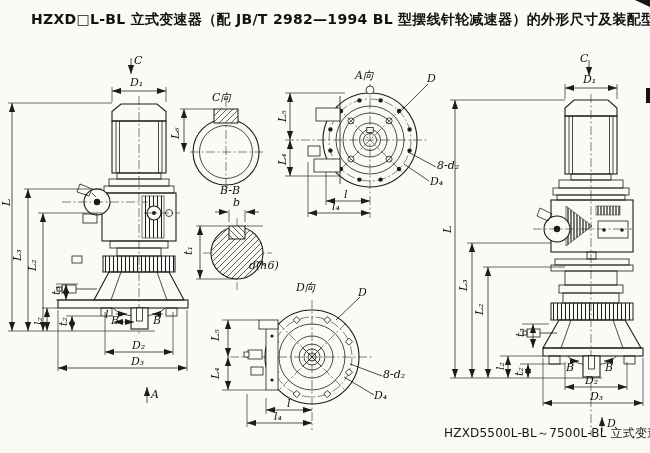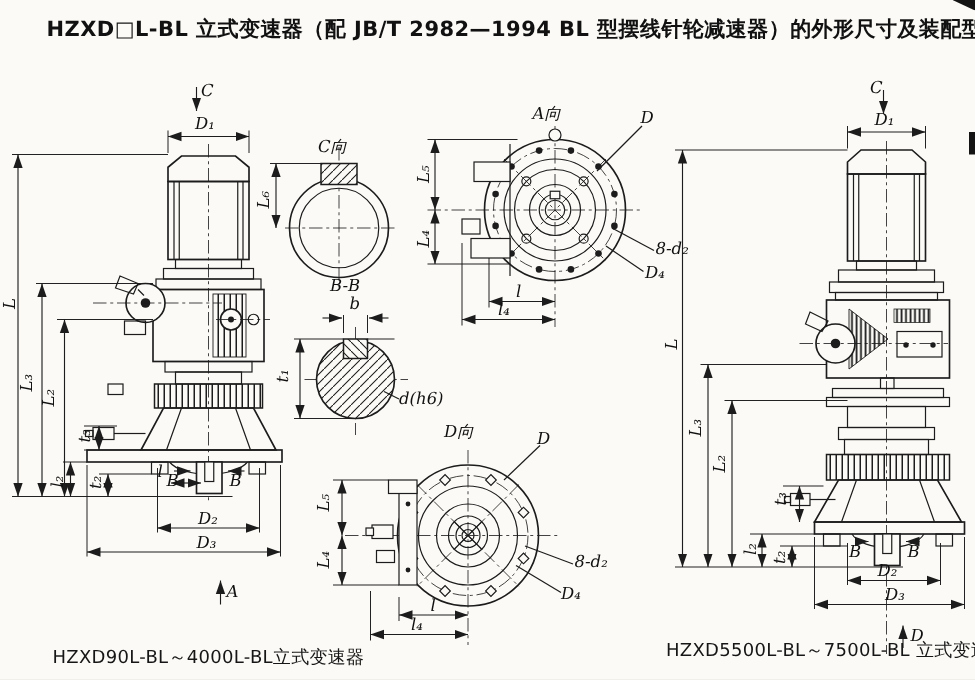--- a/index.html
+++ b/index.html
@@ -289,29 +289,28 @@
 <span class="lbl rot" style="left:27px;top:271px">L₂</span>
 <span class="lbl rot" style="left:51px;top:295px">t₃</span>
 <span class="lbl rot" style="left:33px;top:325px">l₂</span>
 <span class="lbl rot" style="left:58px;top:326px">t₂</span>
 <span class="lbl" style="left:105px;top:309px">l</span>
 <span class="lbl" style="left:111px;top:315px">B</span>
 <span class="lbl" style="left:153px;top:315px">B</span>
 <span class="lbl" style="left:132px;top:340px">D₂</span>
 <span class="lbl" style="left:131px;top:356px">D₃</span>
 <span class="vlbl" style="left:151px;top:388px">A</span>
-<span class="cap" style="left:35px;top:430px">HZXD90L-BL～4000L-BL立式变速器</span>
 
 <span class="vlbl" style="left:212px;top:90px">C向</span>
 <span class="lbl rot" style="left:170px;top:139px">L₆</span>
 
 <span class="vlbl" style="left:220px;top:184px">B-B</span>
 <span class="lbl" style="left:233px;top:197px">b</span>
 <span class="lbl rot" style="left:183px;top:255px">t₁</span>
-<span class="lbl" style="left:266px;top:260px">d(h6)</span>
+<span class="lbl" style="left:249px;top:260px">d(h6)</span>
 
 <span class="vlbl" style="left:355px;top:68px">A向</span>
 <span class="lbl" style="left:427px;top:73px">D</span>
 <span class="lbl" style="left:437px;top:160px">8-d₂</span>
 <span class="lbl" style="left:430px;top:176px">D₄</span>
 <span class="lbl rot" style="left:277px;top:122px">L₅</span>
 <span class="lbl rot" style="left:277px;top:165px">L₄</span>
 <span class="lbl" style="left:344px;top:189px">l</span>
 <span class="lbl" style="left:332px;top:201px">l₄</span>
 

